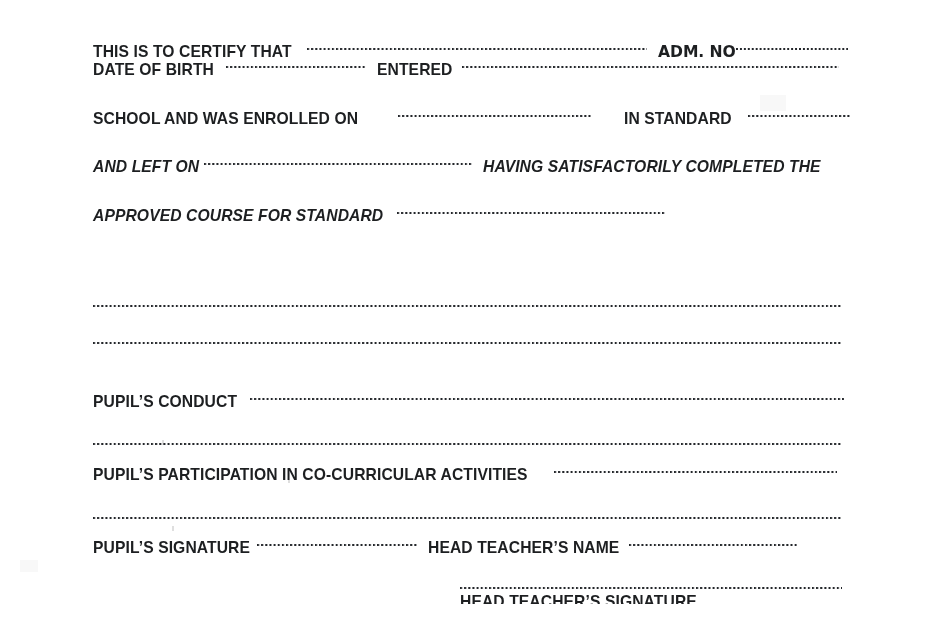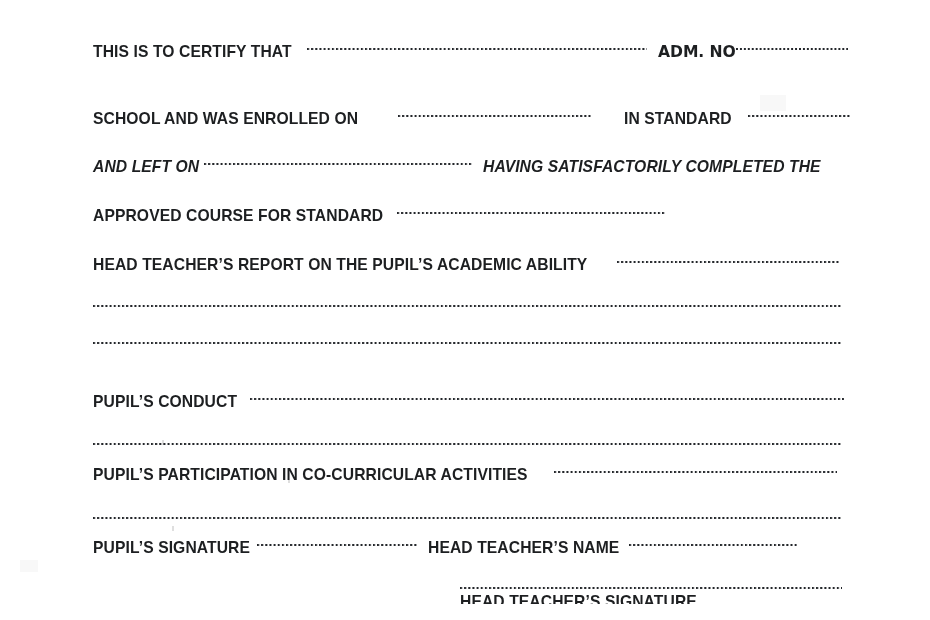--- a/index.html
+++ b/index.html
@@ -117,47 +117,51 @@
 
   <div class="row" style="top:10px;">
     <span class="label">THIS IS TO CERTIFY THAT</span>
     <span class="gap-sm"></span>
     <span class="dots" style="width:340px;"></span>
     <span class="gap-md"></span>
     <span class="label wide">ADM. NO</span>
     <span class="dots tight" style="width:112px;"></span>
   </div>
 
+  <div class="row" style="top:61px;">
+    <span class="label">DATE OF BIRTH</span>
+    <span class="gap-sm"></span>
+    <span class="dots" style="width:140px;"></span>
+    <span class="gap-md"></span>
+    <span class="label">ENTERED</span>
+    <span class="gap-sm"></span>
+    <span class="dots" style="width:377px;"></span>
+  </div>
 
   <div class="row" style="top:110px;gap:11px;">
     <span class="label">SCHOOL AND WAS ENROLLED ON</span>
     <span class="gap-sm"></span>
     <span class="dots" style="width:212px;"></span>
     <span class="gap-md"></span>
     <span class="label">IN STANDARD</span>
     <span class="dots" style="width:113px;"></span>
   </div>
 
   <div class="row" style="top:158px;font-style:italic;">
     <span class="label">AND LEFT ON</span>
     <span class="dots" style="width:268px;"></span>
     <span class="gap-md"></span>
     <span class="label">HAVING SATISFACTORILY COMPLETED THE</span>
   </div>
 
-  <div class="row" style="top:207px;">
+  <div class="row" style="top:207px;font-style:italic;">
     <span class="label">APPROVED COURSE FOR STANDARD</span>
     <span class="dots" style="width:268px;"></span>
   </div>
 
-  <div class="row" style="top:256px;">
-    <span class="label">HEAD TEACHER’S REPORT ON THE PUPIL’S ACADEMIC ABILITY</span>
-    <span class="gap-sm"></span>
-    <span class="dots" style="width:222px;"></span>
-  </div>
 
   <div class="dotrule" style="top:300px; width:748px;"></div>
   <div class="dotrule" style="top:337px; width:748px;"></div>
 
   <div class="row" style="top:393px;text-align:center;">
     <span class="label">PUPIL’S CONDUCT</span>
     <span class="gap-sm"></span>
     <span class="dots" style="width:594px;"></span>
   </div>
 

